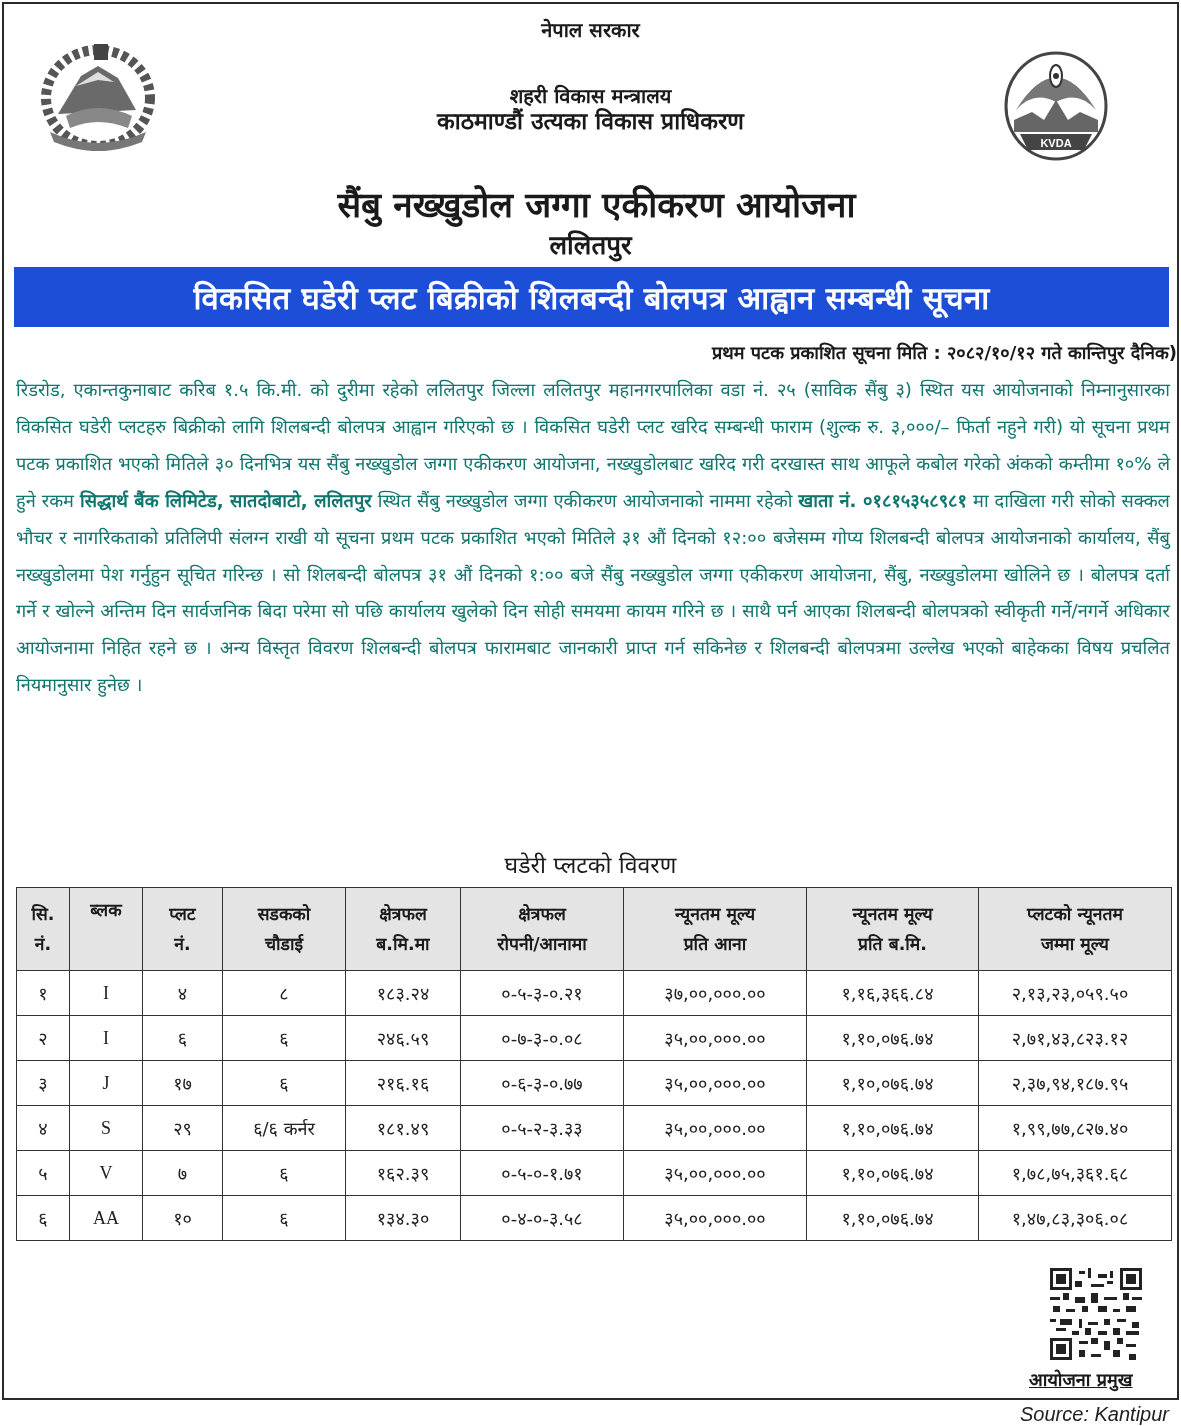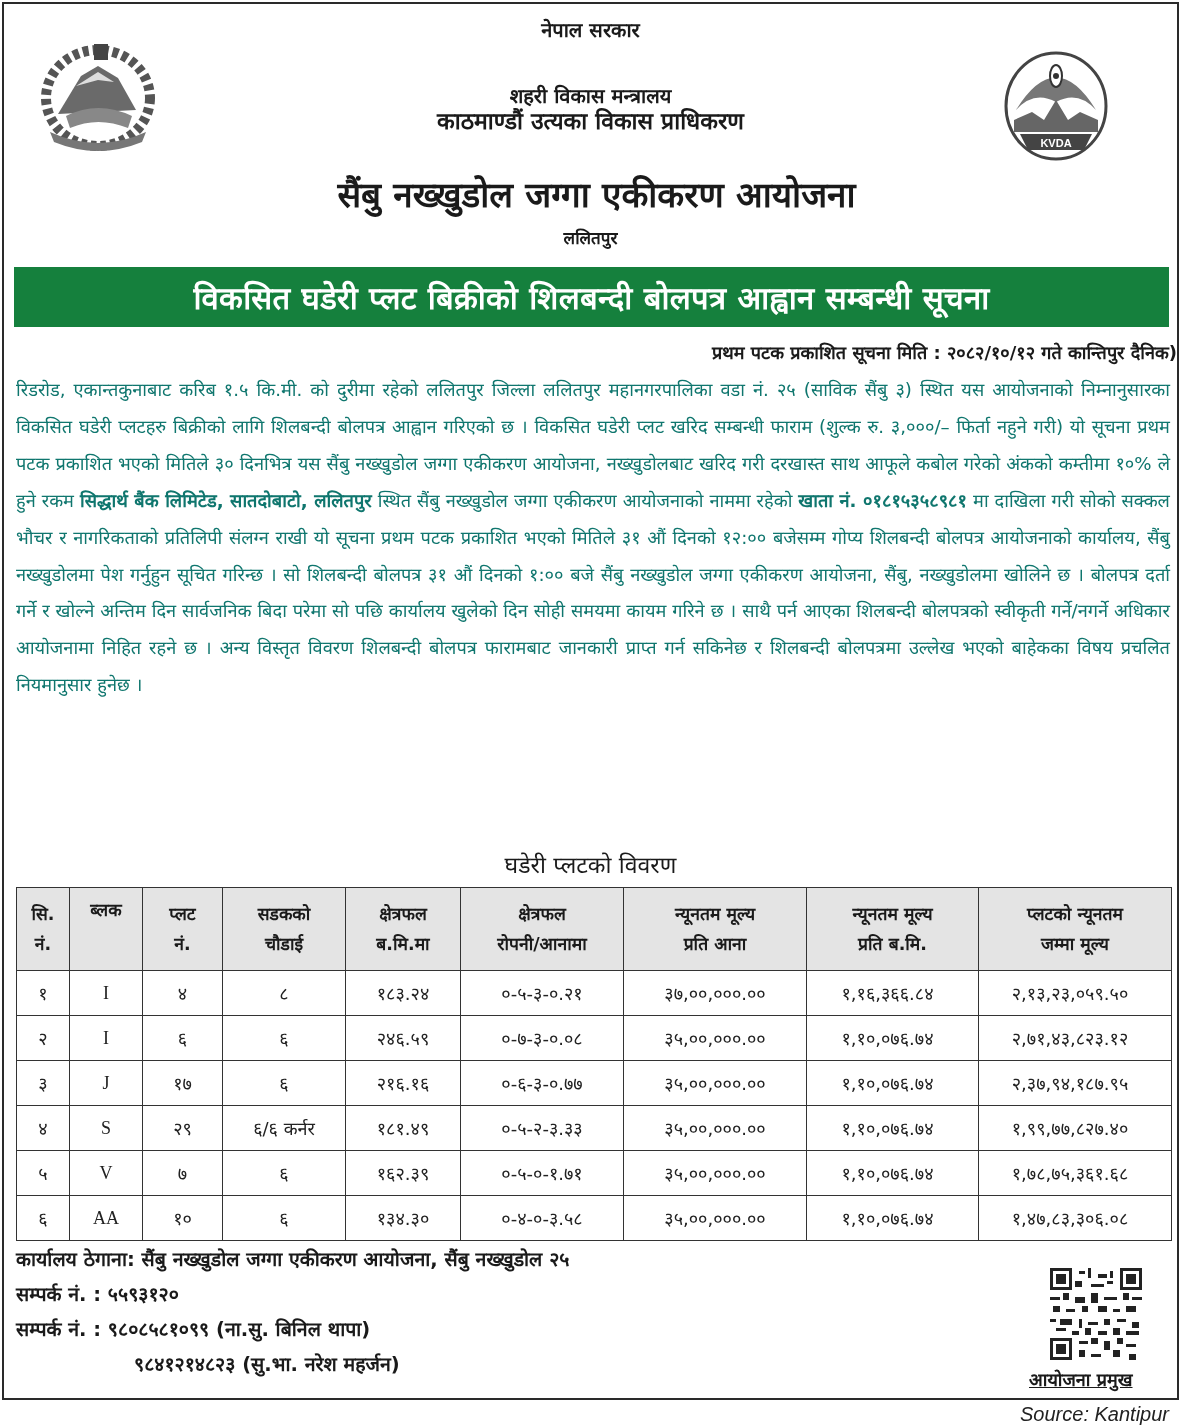--- a/index.html
+++ b/index.html
@@ -13,26 +13,26 @@
 
   .logo { position: absolute; }
   .logo-left { left: 32px; top: 32px; width: 124px; height: 118px; }
   .logo-right { left: 998px; top: 46px; width: 108px; height: 112px; }
 
   .hdr-line { position: absolute; left: 0; right: 0; text-align: center; font-weight: bold; color: #1a1a1a; white-space: nowrap; }
   .h1 { top: 12px; font-size: 20px; }
   .h2 { top: 50px; font-size: 20px; margin-top: 28px; }
   .h3 { top: 100px; font-size: 23px; }
   .h4 { top: 124px; font-size: 27px; }
-  .h5 { top: 166px; font-size: 35px; padding-left: 12px; }
-  .h6 { top: 222px; font-size: 17px; }
+  .h5 { top: 176px; font-size: 35px; padding-left: 12px; }
+  .h6 { top: 222px; font-size: 26px; }
 
   .banner {
     position: absolute; left: 10px; top: 263px; width: 1155px; height: 60px;
-    background: #15803d; color: #ffffff; font-weight: bold; font-size: 31px;
+    background: #1d4ed8; color: #ffffff; font-weight: bold; font-size: 31px;
     display: flex; align-items: center; justify-content: center; letter-spacing: 0.3px; white-space: nowrap;
   }
   .pub-date { position: absolute; left: 0; right: 0; top: 336px; text-align: right; font-weight: bold; font-size: 18px; white-space: nowrap; }
 
   .body-text {
     position: absolute; left: 12px; top: 368px; width: 1154px;
     font-size: 18.2px; line-height: 36.9px; text-align: justify; text-align-last: left; color: #0f766e;
   }
   .body-text b { font-weight: bold; }
 
@@ -192,26 +192,20 @@
         <td>६</td>
         <td>१३४.३०</td>
         <td>०-४-०-३.५८</td>
         <td>३५,००,०००.००</td>
         <td class="num-r">१,१०,०७६.७४</td>
         <td class="num-r">१,४७,८३,३०६.०८</td>
       </tr>
     </tbody>
   </table>
 
-  <div class="footer">
-    <div>कार्यालय ठेगाना: सैंबु नख्खुडोल जग्गा एकीकरण आयोजना, सैंबु नख्खुडोल २५</div>
-    <div>सम्पर्क नं. : ५५९३१२०</div>
-    <div>सम्पर्क नं. : ९८०८५८१०९९ (ना.सु. बिनिल थापा)</div>
-    <div class="indent">९८४१२१४८२३ (सु.भा. नरेश महर्जन)</div>
-  </div>
 
   <svg class="qr" viewBox="0 0 29 29" shape-rendering="crispEdges">
     <rect width="29" height="29" fill="#fff"></rect>
     <g fill="#222">
       <rect x="0" y="0" width="7" height="7"></rect>
         <rect x="1" y="1" width="5" height="5" fill="#fff"></rect>
         <rect x="2" y="2" width="3" height="3"></rect>
       <rect x="22" y="0" width="7" height="7"></rect>
         <rect x="23" y="1" width="5" height="5" fill="#fff"></rect>
         <rect x="24" y="2" width="3" height="3"></rect>

